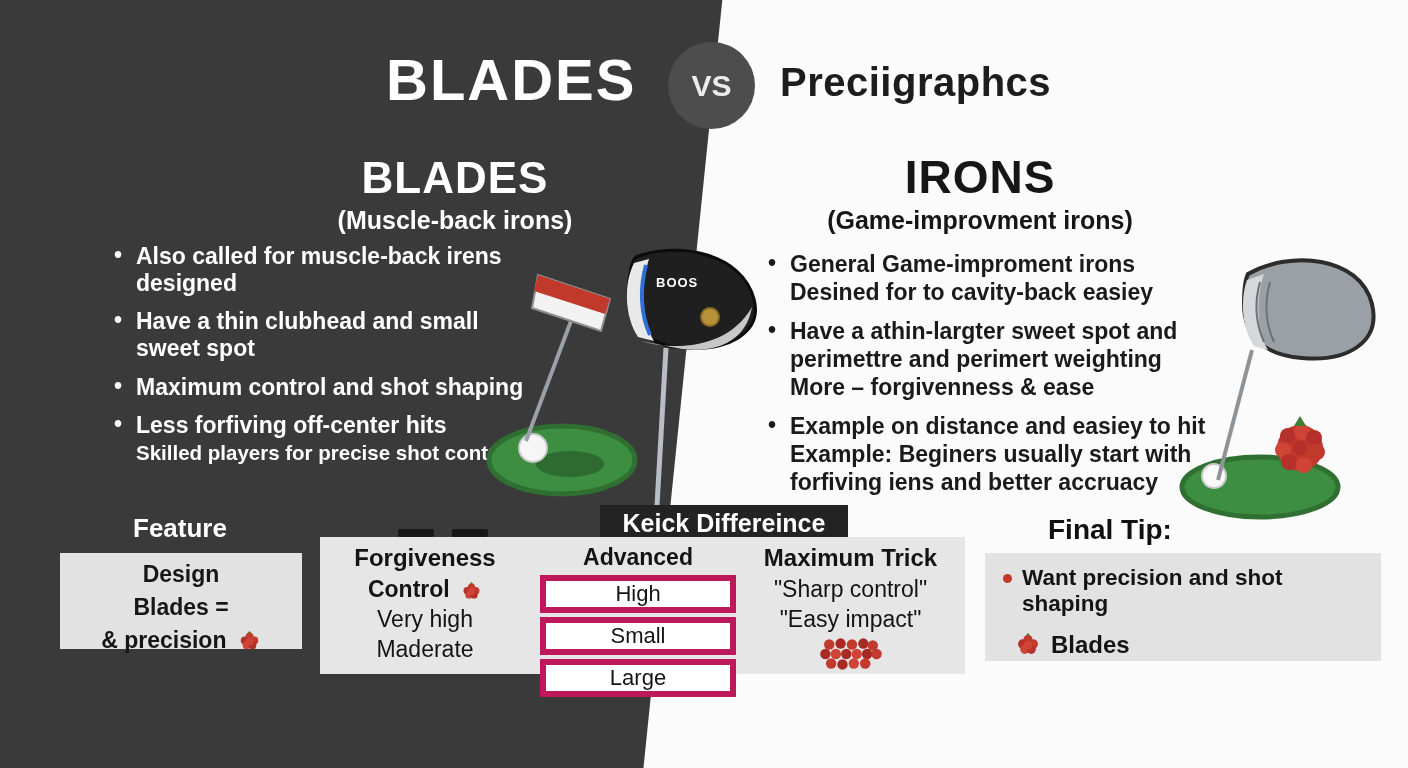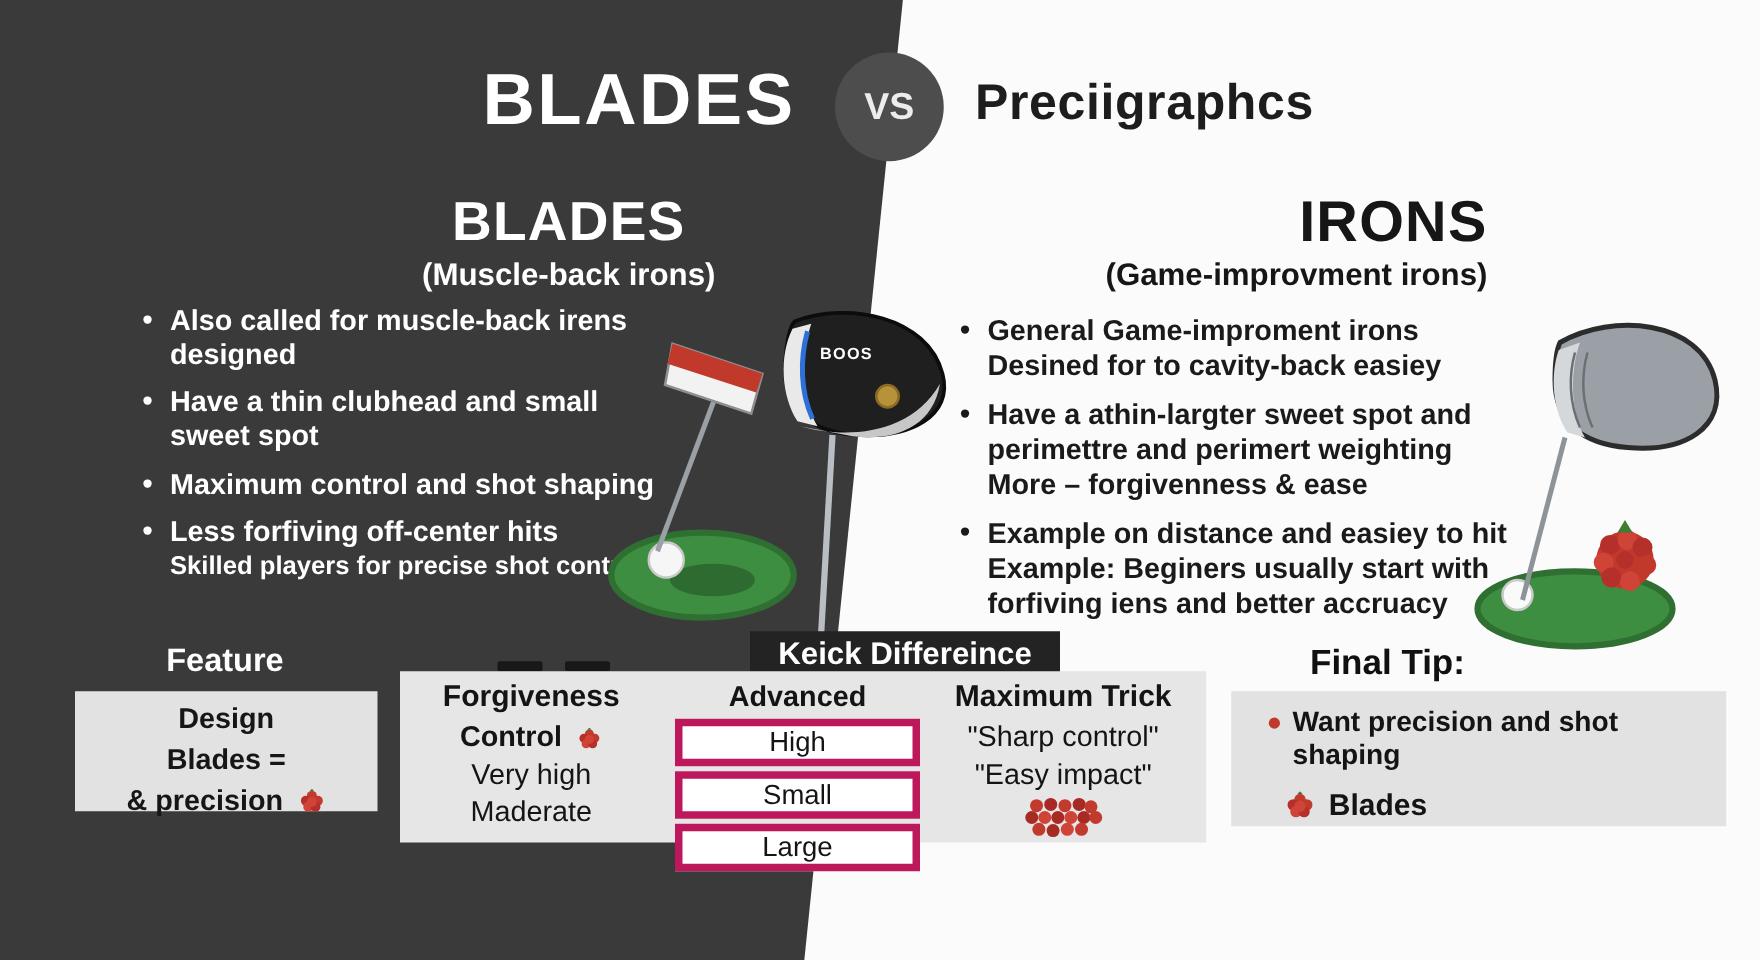--- a/index.html
+++ b/index.html
@@ -20,21 +20,21 @@
   .vs-circle { position:absolute; left:668px; top:42px; width:87px; height:87px;
              border-radius:50%; background:#4d4d4d; display:flex; align-items:center;
              justify-content:center; color:#ececec; font-size:30px; font-weight:700; }
   .h-right { position:absolute; left:780px; top:60px; font-size:40px; font-weight:700;
              color:#1d1d1d; letter-spacing:0.5px; }
 
   
   .left-head { position:absolute; left:250px; top:153px; width:410px; text-align:center; color:#fff; }
   .left-head .t { font-size:44px; font-weight:800; letter-spacing:1px; }
   .left-head .s { font-size:25px; font-weight:700; margin-top:3px; }
-  .right-head { position:absolute; left:770px; top:150px; width:420px; text-align:right; color:#161616; }
+  .right-head { position:absolute; left:770px; top:150px; width:420px; text-align:center; color:#161616; }
   .right-head .t { font-size:46px; font-weight:800; letter-spacing:1px; }
   .right-head .s { font-size:25px; font-weight:700; margin-top:2px; }
 
   
   .left-bullets { position:absolute; left:112px; top:243px; width:435px;
                   color:#ffffff; font-size:23px; font-weight:600; line-height:1.18; }
   .right-bullets { position:absolute; left:766px; top:250px; width:452px;
                   color:#1a1a1a; font-size:23px; font-weight:700; line-height:1.22; }
   .bullet { position:relative; padding-left:24px; margin-bottom:11px; }
   .bullet::before { content:"\2022"; position:absolute; left:2px; top:-1px; }
@@ -63,21 +63,21 @@
   .kd-col3 { left:438px; width:185px; }
   .kd-h  { font-size:24px; font-weight:700; margin-bottom:4px; }
   .kd-r  { font-size:23px; font-weight:500; margin-bottom:3px; }
   .kd-rb { font-size:23px; font-weight:700; margin-bottom:3px; }
   .cell { background:#ffffff; border:6px solid #be185d; height:26px; line-height:26px;
           margin-top:4px; font-size:22px; font-weight:500; }
 
   
   .final-heading { position:absolute; left:1048px; top:514px; font-size:28px; font-weight:700; color:#101010; }
   .final-box { position:absolute; left:985px; top:553px; width:396px; height:108px;
-               background:#e2e2e2; color:#141414; box-sizing:border-box; padding:12px 30px; }
+               background:#e2e2e2; color:#141414; box-sizing:border-box; padding:12px 18px; }
   .final-row1 { display:flex; align-items:flex-start; gap:10px; font-size:22.5px; font-weight:600; }
   .red-dot { width:9px; height:9px; border-radius:50%; background:#c0392b; margin-top:9px; flex:0 0 auto; }
   .final-row2 { display:flex; align-items:center; gap:10px; margin-top:14px; padding-left:12px;
                 font-size:24px; font-weight:700; }
 
   .club-svg { position:absolute; }
   .club-left  { left:470px; top:245px; }
   .club-right { left:1152px; top:248px; }
 </style>
 </head>

